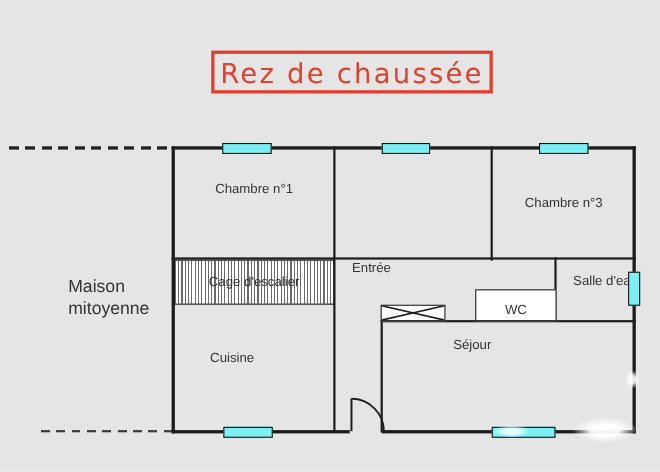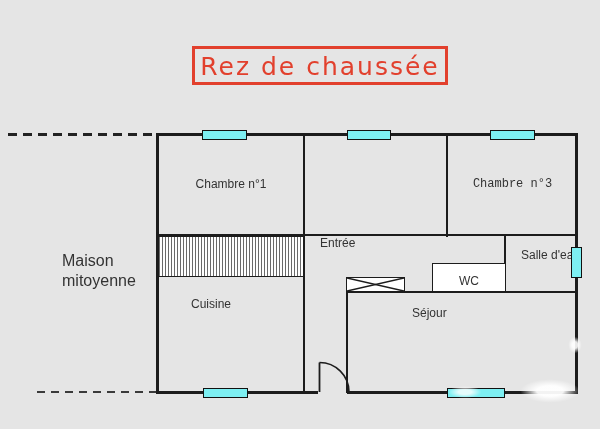--- a/index.html
+++ b/index.html
@@ -105,24 +105,25 @@
     <path d="M 1.5 1.5 A 29.5 29.5 0 0 1 31 31" fill="none" stroke="#1c1c1c" stroke-width="1.6"></path>
   </svg>
 
   <div class="window" style="left:202px;top:130px;width:45px;height:10px;"></div>
   <div class="window" style="left:347px;top:130px;width:44px;height:10px;"></div>
   <div class="window" style="left:490px;top:130px;width:45px;height:10px;"></div>
   <div class="window" style="left:203px;top:388px;width:45px;height:10px;"></div>
   <div class="window" style="left:447px;top:388px;width:58px;height:10px;"></div>
   <div class="window" style="left:571px;top:247px;width:11px;height:31px;"></div>
 
-  <div class="lbl lbl-center" style="left:158px;top:177px;width:146px;">Chambre n°1</div>
-  <div class="lbl lbl-center" style="left:449px;top:177px;width:127px;font-family:Liberation Mono, monospace;">Chambre n°3</div>
+  <div class="lbl lbl-center" style="left:158px;top:164px;width:146px;">Chambre n°1</div>
+  <div class="lbl lbl-center" style="left:449px;top:177px;width:127px;">Chambre n°3</div>
+  <div class="lbl lbl-center" style="left:158px;top:249px;width:146px;">Cage d'escalier</div>
   <div class="lbl" style="left:320px;top:236px;">Entrée</div>
   <div class="lbl" style="left:500px;top:248px;width:80px;text-align:right;z-index:4;">Salle d'eau</div>
-  <div class="lbl" style="left:191px;top:297px;">Cuisine</div>
+  <div class="lbl" style="left:191px;top:318px;">Cuisine</div>
   <div class="lbl" style="left:412px;top:306px;text-align:right;">Séjour</div>
 
   <div class="fade fade1"></div>
   <div class="fade fade2"></div>
   <div class="fade fade3"></div>
 
 </div>
 
 </body></html>

